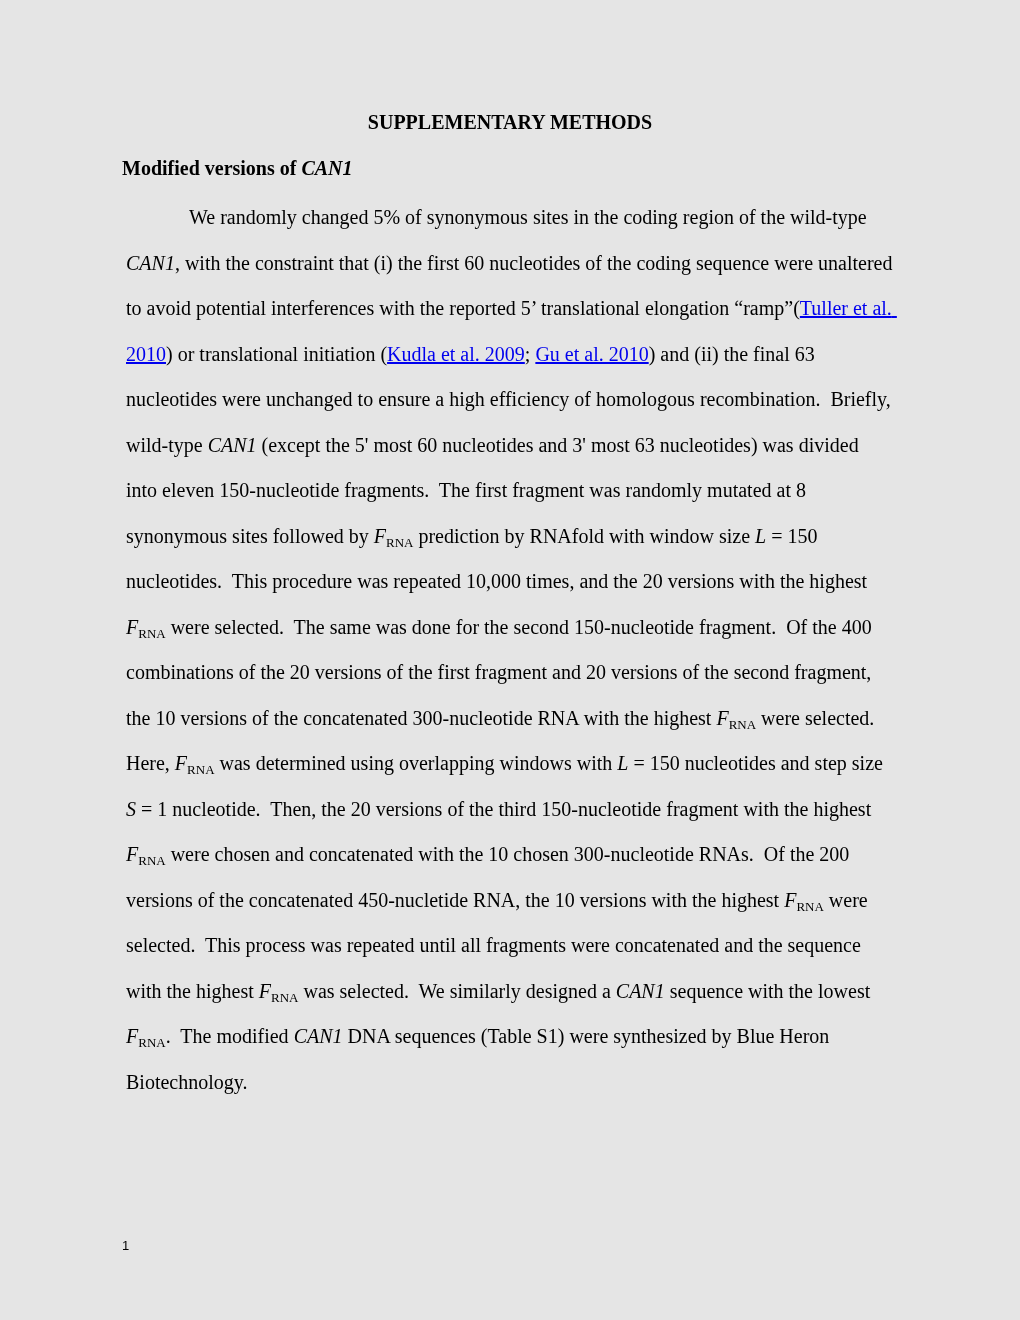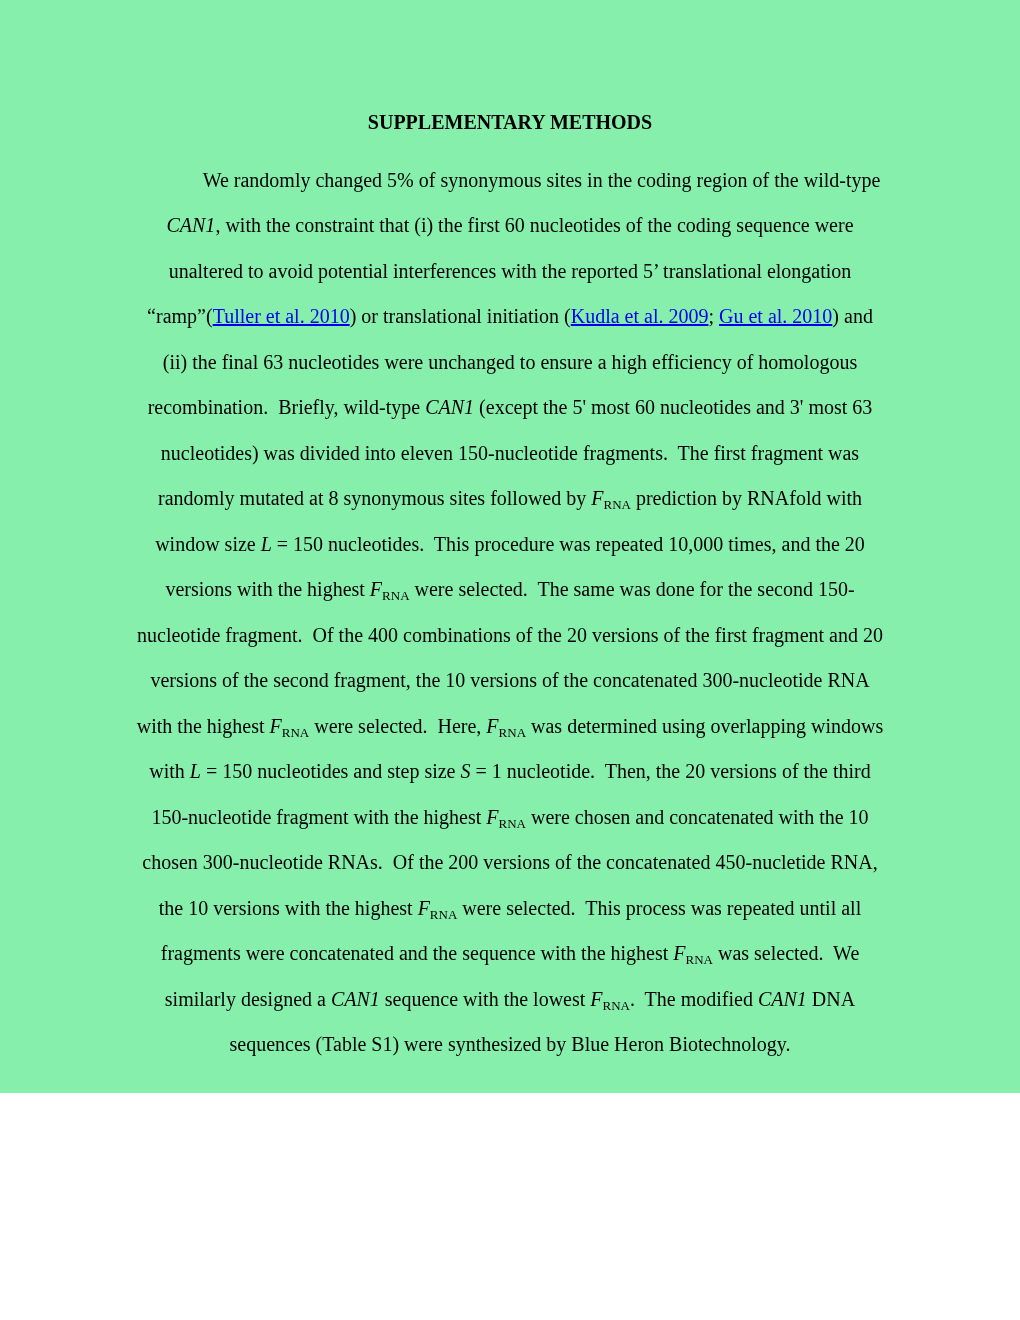--- a/index.html
+++ b/index.html
@@ -3,22 +3,22 @@
 <meta charset="utf-8">
 <style>
   html, body {
     margin: 0;
     padding: 0;
     background: #ffffff;
   }
   .page {
     position: relative;
     width: 1020px;
-    height: 1093px;
-    background: #86efac;
+    height: 1320px;
+    background: #e5e5e5;
     overflow: hidden;
     font-family: "Liberation Serif", serif;
     color: #000000;
   }
   .content {
     position: absolute;
     left: 122px;
     top: 100px;
     width: 776px;
     font-size: 20px;
@@ -34,25 +34,24 @@
   .heading {
     margin: 0;
     font-size: 20px;
     font-weight: bold;
     line-height: 45.5px;
   }
   .heading-gap {
     margin-top: 45.5px;
   }
   .para {
-    margin: 12px;
+    margin: 4px;
     text-indent: 63px;
     white-space: pre-wrap;
     line-height: 45.5px;
-    text-align: center;
   }
   
   .rs-i  { font-style: italic; }
   .rs-b  { font-weight: bold; }
   .rs-bi { font-weight: bold; font-style: italic; }
   .rs-sub {
     font-size: 13px;
     vertical-align: -4px;
     line-height: 0;
   }
@@ -69,16 +68,17 @@
     font-size: 13px;
     color: #000000;
   }
 </style>
 </head>
 <body>
 
 <div class="page">
   <div class="content">
     <h1 class="title">SUPPLEMENTARY METHODS</h1>
+    <h2 class="heading"><span class="rs-b">Modified versions of </span><span class="rs-bi">CAN1</span></h2>
     <p class="para"><span>We randomly changed 5% of synonymous sites in the coding region of the wild-type </span><span class="rs-i">CAN1</span><span>, with the constraint that (i) the first 60 nucleotides of the coding sequence were unaltered to avoid potential interferences with the reported 5’ translational elongation “ramp”(</span><a class="rs-link">Tuller et al. 2010</a><span>) or translational initiation (</span><a class="rs-link">Kudla et al. 2009</a><span>; </span><a class="rs-link">Gu et al. 2010</a><span>) and (ii) the final 63 nucleotides were unchanged to ensure a high efficiency of homologous recombination.  Briefly, wild-type </span><span class="rs-i">CAN1</span><span> (except the 5' most 60 nucleotides and 3' most 63 nucleotides) was divided into eleven 150-nucleotide fragments.  The first fragment was randomly mutated at 8 synonymous sites followed by </span><span class="rs-i">F</span><span class="rs-sub">RNA</span><span> prediction by RNAfold with window size </span><span class="rs-i">L</span><span> = 150 nucleotides.  This procedure was repeated 10,000 times, and the 20 versions with the highest </span><span class="rs-i">F</span><span class="rs-sub">RNA</span><span> were selected.  The same was done for the second 150-nucleotide fragment.  Of the 400 combinations of the 20 versions of the first fragment and 20 versions of the second fragment, the 10 versions of the concatenated 300-nucleotide RNA with the highest </span><span class="rs-i">F</span><span class="rs-sub">RNA</span><span> were selected.  Here, </span><span class="rs-i">F</span><span class="rs-sub">RNA</span><span> was determined using overlapping windows with </span><span class="rs-i">L</span><span> = 150 nucleotides and step size </span><span class="rs-i">S</span><span> = 1 nucleotide.  Then, the 20 versions of the third 150-nucleotide fragment with the highest </span><span class="rs-i">F</span><span class="rs-sub">RNA</span><span> were chosen and concatenated with the 10 chosen 300-nucleotide RNAs.  Of the 200 versions of the concatenated 450-nucletide RNA, the 10 versions with the highest </span><span class="rs-i">F</span><span class="rs-sub">RNA</span><span> were selected.  This process was repeated until all fragments were concatenated and the sequence with the highest </span><span class="rs-i">F</span><span class="rs-sub">RNA</span><span> was selected.  We similarly designed a </span><span class="rs-i">CAN1</span><span> sequence with the lowest </span><span class="rs-i">F</span><span class="rs-sub">RNA</span><span>.  The modified </span><span class="rs-i">CAN1</span><span> DNA sequences (Table S1) were synthesized by Blue Heron Biotechnology.</span></p>
   </div>
   <div class="page-number">1</div>
 </div>
 
 </body></html>

